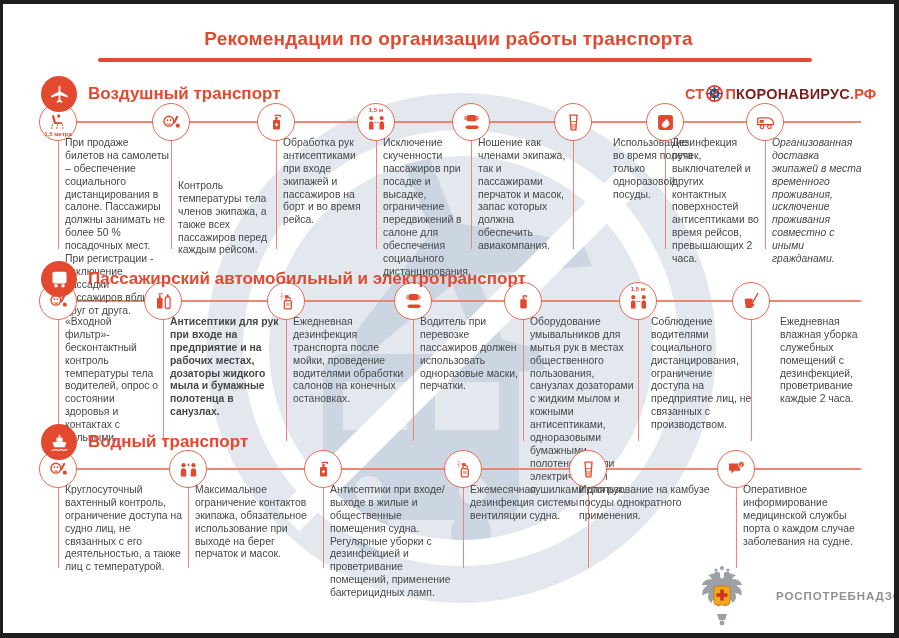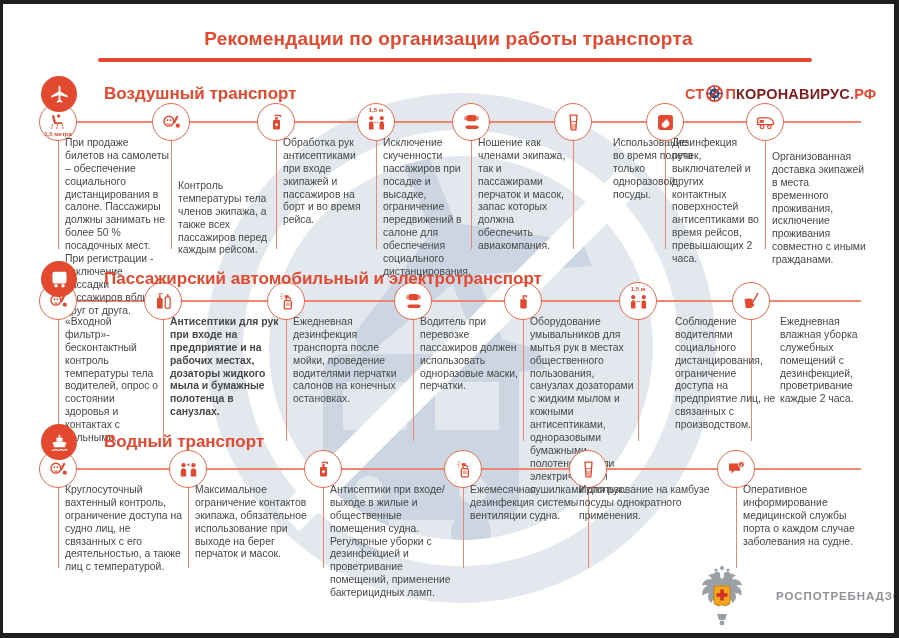--- a/index.html
+++ b/index.html
@@ -6,21 +6,21 @@
   .frame{position:relative;width:899px;height:638px;background:#ffffff;overflow:hidden;
          box-sizing:border-box;border:solid #1e1e1e;border-width:4px 5px 5px 3px;}
   .watermark{position:absolute;left:168px;top:82px;pointer-events:none;}
   .page-title{position:absolute;top:24px;left:0;width:100%;text-align:center;margin:0;
               font-size:19px;font-weight:bold;color:#e2492f;letter-spacing:.2px;}
   .title-rule{position:absolute;top:54px;left:95px;width:714px;height:4px;background:#e2492f;border-radius:2px;}
   .logo-top{position:absolute;top:80px;left:682px;display:flex;align-items:center;
             font-weight:bold;font-size:14.5px;letter-spacing:.2px;}
   .logo-red{color:#e2492f;} .logo-blue{color:#7f1d1d;}
   .logo-virus{width:19px;height:19px;margin:0 1px;}
-  .section-header{position:absolute;left:38px;display:flex;align-items:center;gap:27px;z-index:3;}
+  .section-header{position:absolute;left:38px;display:flex;align-items:center;gap:11px;z-index:3;}
   .header-circle{width:36px;height:36px;border-radius:50%;background:#e2492f;display:flex;
                  align-items:center;justify-content:center;flex:0 0 auto;}
   .header-circle svg{width:21px;height:21px;}
   .section-title{font-size:17px;font-weight:bold;color:#e2492f;white-space:nowrap;}
   .hline{position:absolute;height:2px;background:#ee8672;z-index:1;}
   .vline{position:absolute;width:1.5px;background:#ee8672;z-index:1;}
   .icon-circle{position:absolute;width:38px;height:38px;box-sizing:border-box;background:#fff;
                border:1.7px solid #e86a4e;border-radius:50%;display:flex;align-items:center;
                justify-content:center;z-index:2;}
   .icon-circle svg{width:21px;height:21px;}
@@ -156,21 +156,21 @@
       <div class="col-text" style="left: 669px; top: 133px; width: 88px;">Дезинфекция ручек, выключателей и других контактных поверхностей антисептиками во время рейсов, превышающих 2 часа.</div>
       <div class="vline" style="left: 761.5px; top: 137px; height: 108px;"></div>
       <div class="icon-circle" style="left: 743px; top: 99px;">
         <svg viewBox="0 0 24 24">
           <path d="M3 14.5V9c0-1.2.9-2.2 2.1-2.2h9.4c3.4 0 6.5 2.7 6.5 5.5v2.2z" fill="none" stroke="#e2492f" stroke-width="1.5"></path>
           <path d="M5.5 9h4.5v3.2H4.8z" fill="#e2492f"></path>
           <circle cx="8" cy="16.8" r="2.1" fill="none" stroke="#e2492f" stroke-width="1.4"></circle>
           <circle cx="16.5" cy="16.8" r="2.1" fill="none" stroke="#e2492f" stroke-width="1.4"></circle>
         </svg>
       </div>
-      <div class="col-text" style="left: 769px; top: 147px; width: 96px;">Организованная доставка экипажей в места временного проживания, исключение проживания совместно с иными гражданами.</div>
+      <div class="col-text" style="left: 769px; top: 133px; width: 96px; font-style: italic;">Организованная доставка экипажей в места временного проживания, исключение проживания совместно с иными гражданами.</div>
       <div class="section-header" style="top: 257px;">
         <div class="header-circle">
           <svg viewBox="0 0 24 24">
             <rect x="4" y="3" width="16" height="13.5" rx="2" fill="#ffffff"></rect>
             <rect x="6" y="5.5" width="5" height="4" fill="#fff"></rect>
             <rect x="13" y="5.5" width="5" height="4" fill="#fff"></rect>
             <circle cx="8" cy="19" r="2" fill="#ffffff"></circle>
             <circle cx="16" cy="19" r="2" fill="#ffffff"></circle>
           </svg>
         </div>
@@ -203,21 +203,21 @@
       <div class="vline" style="left: 282.5px; top: 316px; height: 121px;"></div>
       <div class="icon-circle" style="left: 264px; top: 278px;">
         <svg viewBox="0 0 24 24">
           <rect x="9.5" y="11" width="8" height="9.5" rx="1.5" fill="none" stroke="#e2492f" stroke-width="1.5"></rect>
           <rect x="11.3" y="13.2" width="4.4" height="4" fill="#e2492f" opacity=".45"></rect>
           <path d="M11.5 11V7.2h3.2l2.3 2.2" fill="none" stroke="#e2492f" stroke-width="1.5"></path>
           <rect x="9.8" y="4.8" width="4.6" height="2.2" fill="#e2492f"></rect>
           <path d="M7.2 5.9H5M7.6 3.9L6 2.5M7.6 7.9L6 9.3" stroke="#e2492f" stroke-width="1.1"></path>
         </svg>
       </div>
-      <div class="col-text" style="left: 290px; top: 312px; width: 115px;">Ежедневная дезинфекция транспорта после мойки, проведение водителями перчатки салонов на конечных остановках.</div>
+      <div class="col-text" style="left: 290px; top: 312px; width: 115px;">Ежедневная дезинфекция транспорта после мойки, проведение водителями обработки салонов на конечных остановках.</div>
       <div class="vline" style="left: 409.5px; top: 316px; height: 121px;"></div>
       <div class="icon-circle" style="left: 391px; top: 278px;">
         <svg viewBox="0 0 24 24">
           <rect x="6" y="3.5" width="12" height="7" rx="3.2" fill="#e2492f"></rect>
           <path d="M6 5.2C3.8 5.4 3.8 9 6 9.2M18 5.2c2.2.2 2.2 3.8 0 4" stroke="#e2492f" fill="none" stroke-width="1.2"></path>
           <path d="M6.8 15.5l-2.2 1.6 2.2 2.4h10.6c1.6 0 2.8-.9 2.8-2s-1.2-2-2.8-2z" fill="#e2492f"></path>
         </svg>
       </div>
       <div class="col-text" style="left: 417px; top: 312px; width: 99px;">Водитель при перевозке пассажиров должен использовать одноразовые маски, перчатки.</div>
       <div class="vline" style="left: 519.5px; top: 316px; height: 121px;"></div>
@@ -233,21 +233,21 @@
       <div class="icon-circle" style="left: 616px; top: 278px;">
         <svg viewBox="0 0 24 24">
           <circle cx="6" cy="7" r="2.3" fill="#e2492f"></circle>
           <path d="M3.4 20v-6.3c0-1.9 1.1-3.1 2.6-3.1s2.6 1.2 2.6 3.1V20z" fill="#e2492f"></path>
           <circle cx="18" cy="7" r="2.3" fill="#e2492f"></circle>
           <path d="M15.4 20v-6.3c0-1.9 1.1-3.1 2.6-3.1s2.6 1.2 2.6 3.1V20z" fill="#e2492f"></path>
           <path d="M9.8 12h4.4" stroke="#e2492f" stroke-width="1.1" stroke-dasharray="1.6 1.1"></path>
         </svg>
         <div class="badge top">1,5 м</div>
       </div>
-      <div class="col-text" style="left: 672px; top: 312px; width: 101px;">Соблюдение водителями социального дистанцирования, ограничение доступа на предприятие лиц, не связанных с производством.</div>
+      <div class="col-text" style="left: 648px; top: 312px; width: 101px;">Соблюдение водителями социального дистанцирования, ограничение доступа на предприятие лиц, не связанных с производством.</div>
       <div class="vline" style="left: 747.5px; top: 316px; height: 121px;"></div>
       <div class="icon-circle" style="left: 729px; top: 278px;">
         <svg viewBox="0 0 24 24">
           <path d="M19.5 2.5L12.8 14" stroke="#e2492f" stroke-width="1.6"></path>
           <path d="M11.5 13.2l3.6 1.9-1.2 3.6-4-2.3z" fill="#e2492f"></path>
           <ellipse cx="8.8" cy="9.8" rx="4.6" ry="1.3" fill="#e2492f"></ellipse>
           <path d="M4.2 9.8h9.2l-1.2 9.7H5.4z" fill="#e2492f"></path>
         </svg>
       </div>
       <div class="col-text" style="left: 755px; top: 312px; width: 100px; margin-left: 22px;">Ежедневная влажная уборка служебных помещений с дезинфекцией, проветривание каждые 2 часа.</div>

